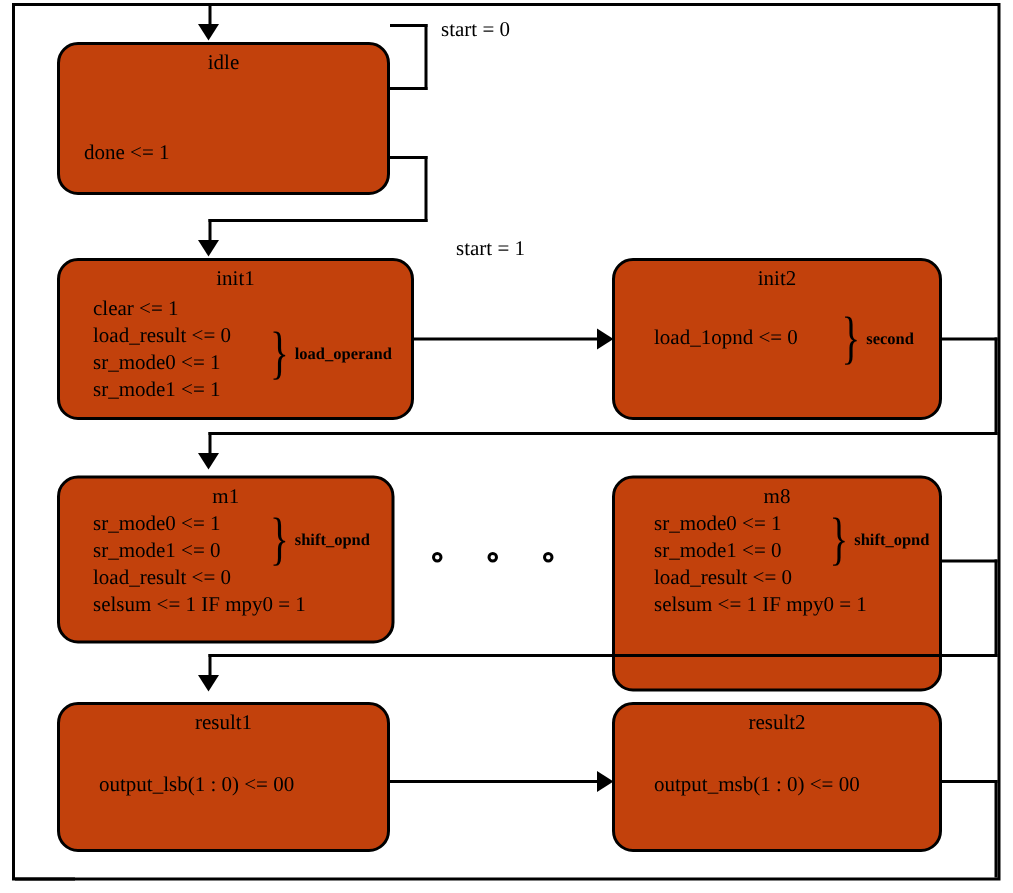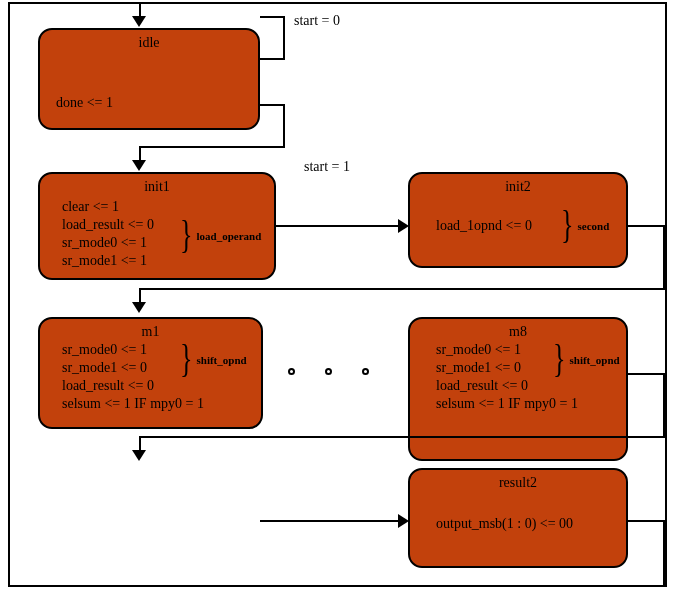--- a/index.html
+++ b/index.html
@@ -155,21 +155,21 @@
     </div>
     <div class="brace-group" style="left:140px; top:53px;">
       <span class="brace">}</span>
       <span class="brace-label">load_operand</span>
     </div>
   </div>
 
   <div class="ln-h" style="left:276px; top:225px; width:122px;"></div>
   <div class="arrow-right" style="left:398px; top:219px;"></div>
 
-  <div class="state" style="left:408px; top:172px; width:220px; height:96px;">
+  <div class="state" style="left:408px; top:172px; width:220px; height:108px;">
     <div class="state-title">init2</div>
     <div class="actions" style="left:26px; top:43px;">
       <div class="action-line">load_1opnd &lt;= 0</div>
     </div>
     <div class="brace-group" style="left:151px; top:43px;">
       <span class="brace">}</span>
       <span class="brace-label">second</span>
     </div>
   </div>
 
@@ -210,20 +210,26 @@
       <span class="brace-label">shift_opnd</span>
     </div>
   </div>
 
   <div class="ln-h" style="left:628px; top:373px; width:37px;"></div>
   <div class="ln-v" style="left:663px; top:373px; height:65px;"></div>
   <div class="ln-h" style="left:139px; top:436px; width:526px;"></div>
   <div class="ln-v" style="left:139px; top:436px; height:14px;"></div>
   <div class="arrow-down" style="left:132px; top:450px;"></div>
 
+  <div class="state" style="left:38px; top:468px; width:222px; height:100px;">
+    <div class="state-title">result1</div>
+    <div class="actions" style="left:26px; top:45px;">
+      <div class="action-line">output_lsb(1 : 0) &lt;= 00</div>
+    </div>
+  </div>
 
   <div class="ln-h" style="left:260px; top:520px; width:138px;"></div>
   <div class="arrow-right" style="left:398px; top:514px;"></div>
 
   <div class="state" style="left:408px; top:468px; width:220px; height:100px;">
     <div class="state-title">result2</div>
     <div class="actions" style="left:26px; top:45px;">
       <div class="action-line">output_msb(1 : 0) &lt;= 00</div>
     </div>
   </div>

